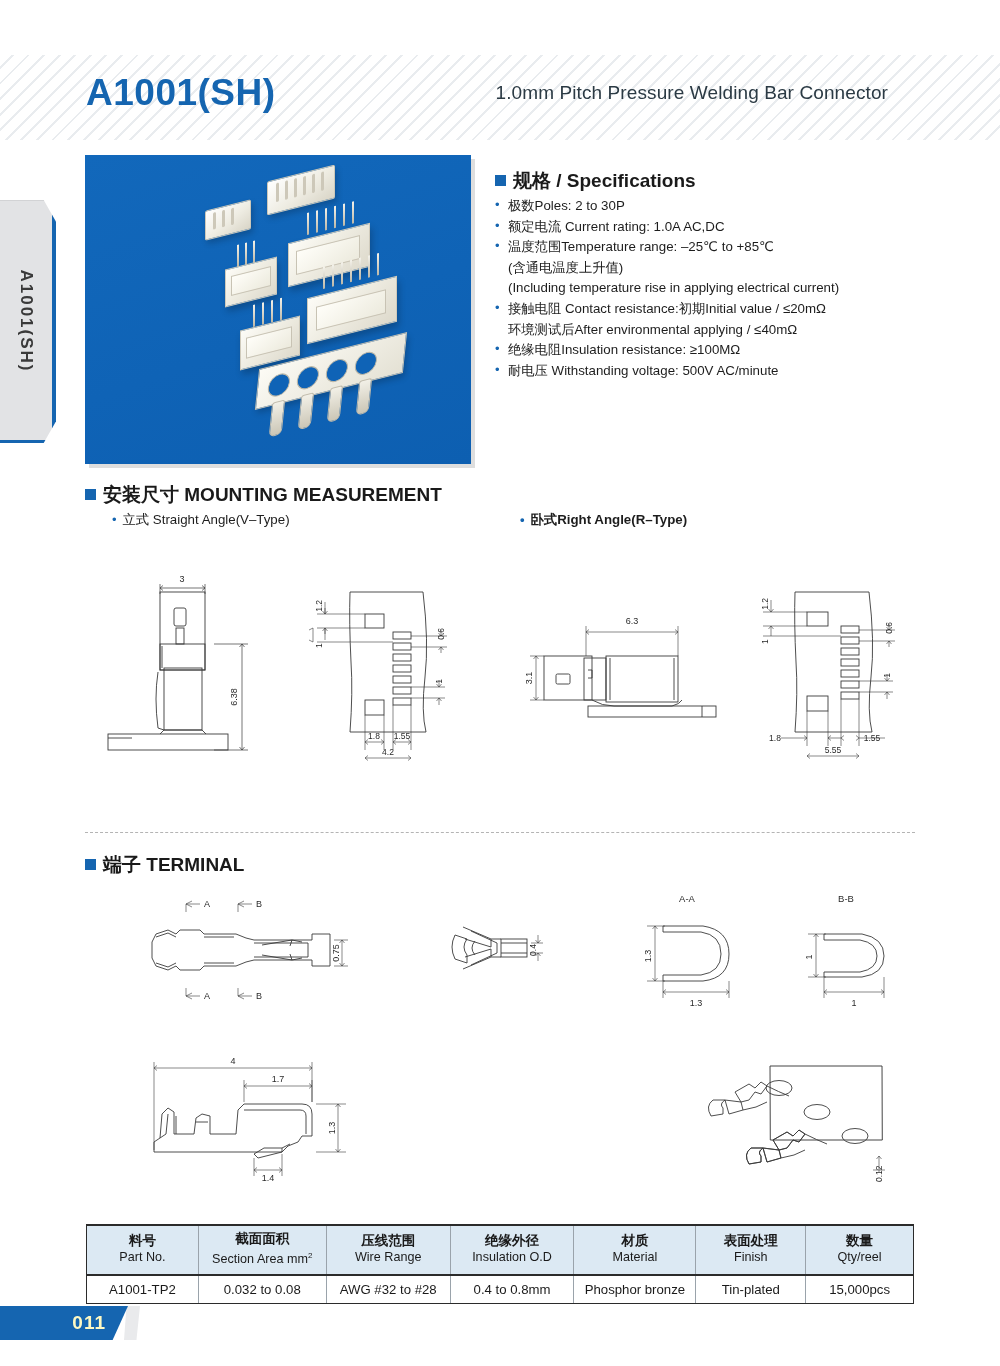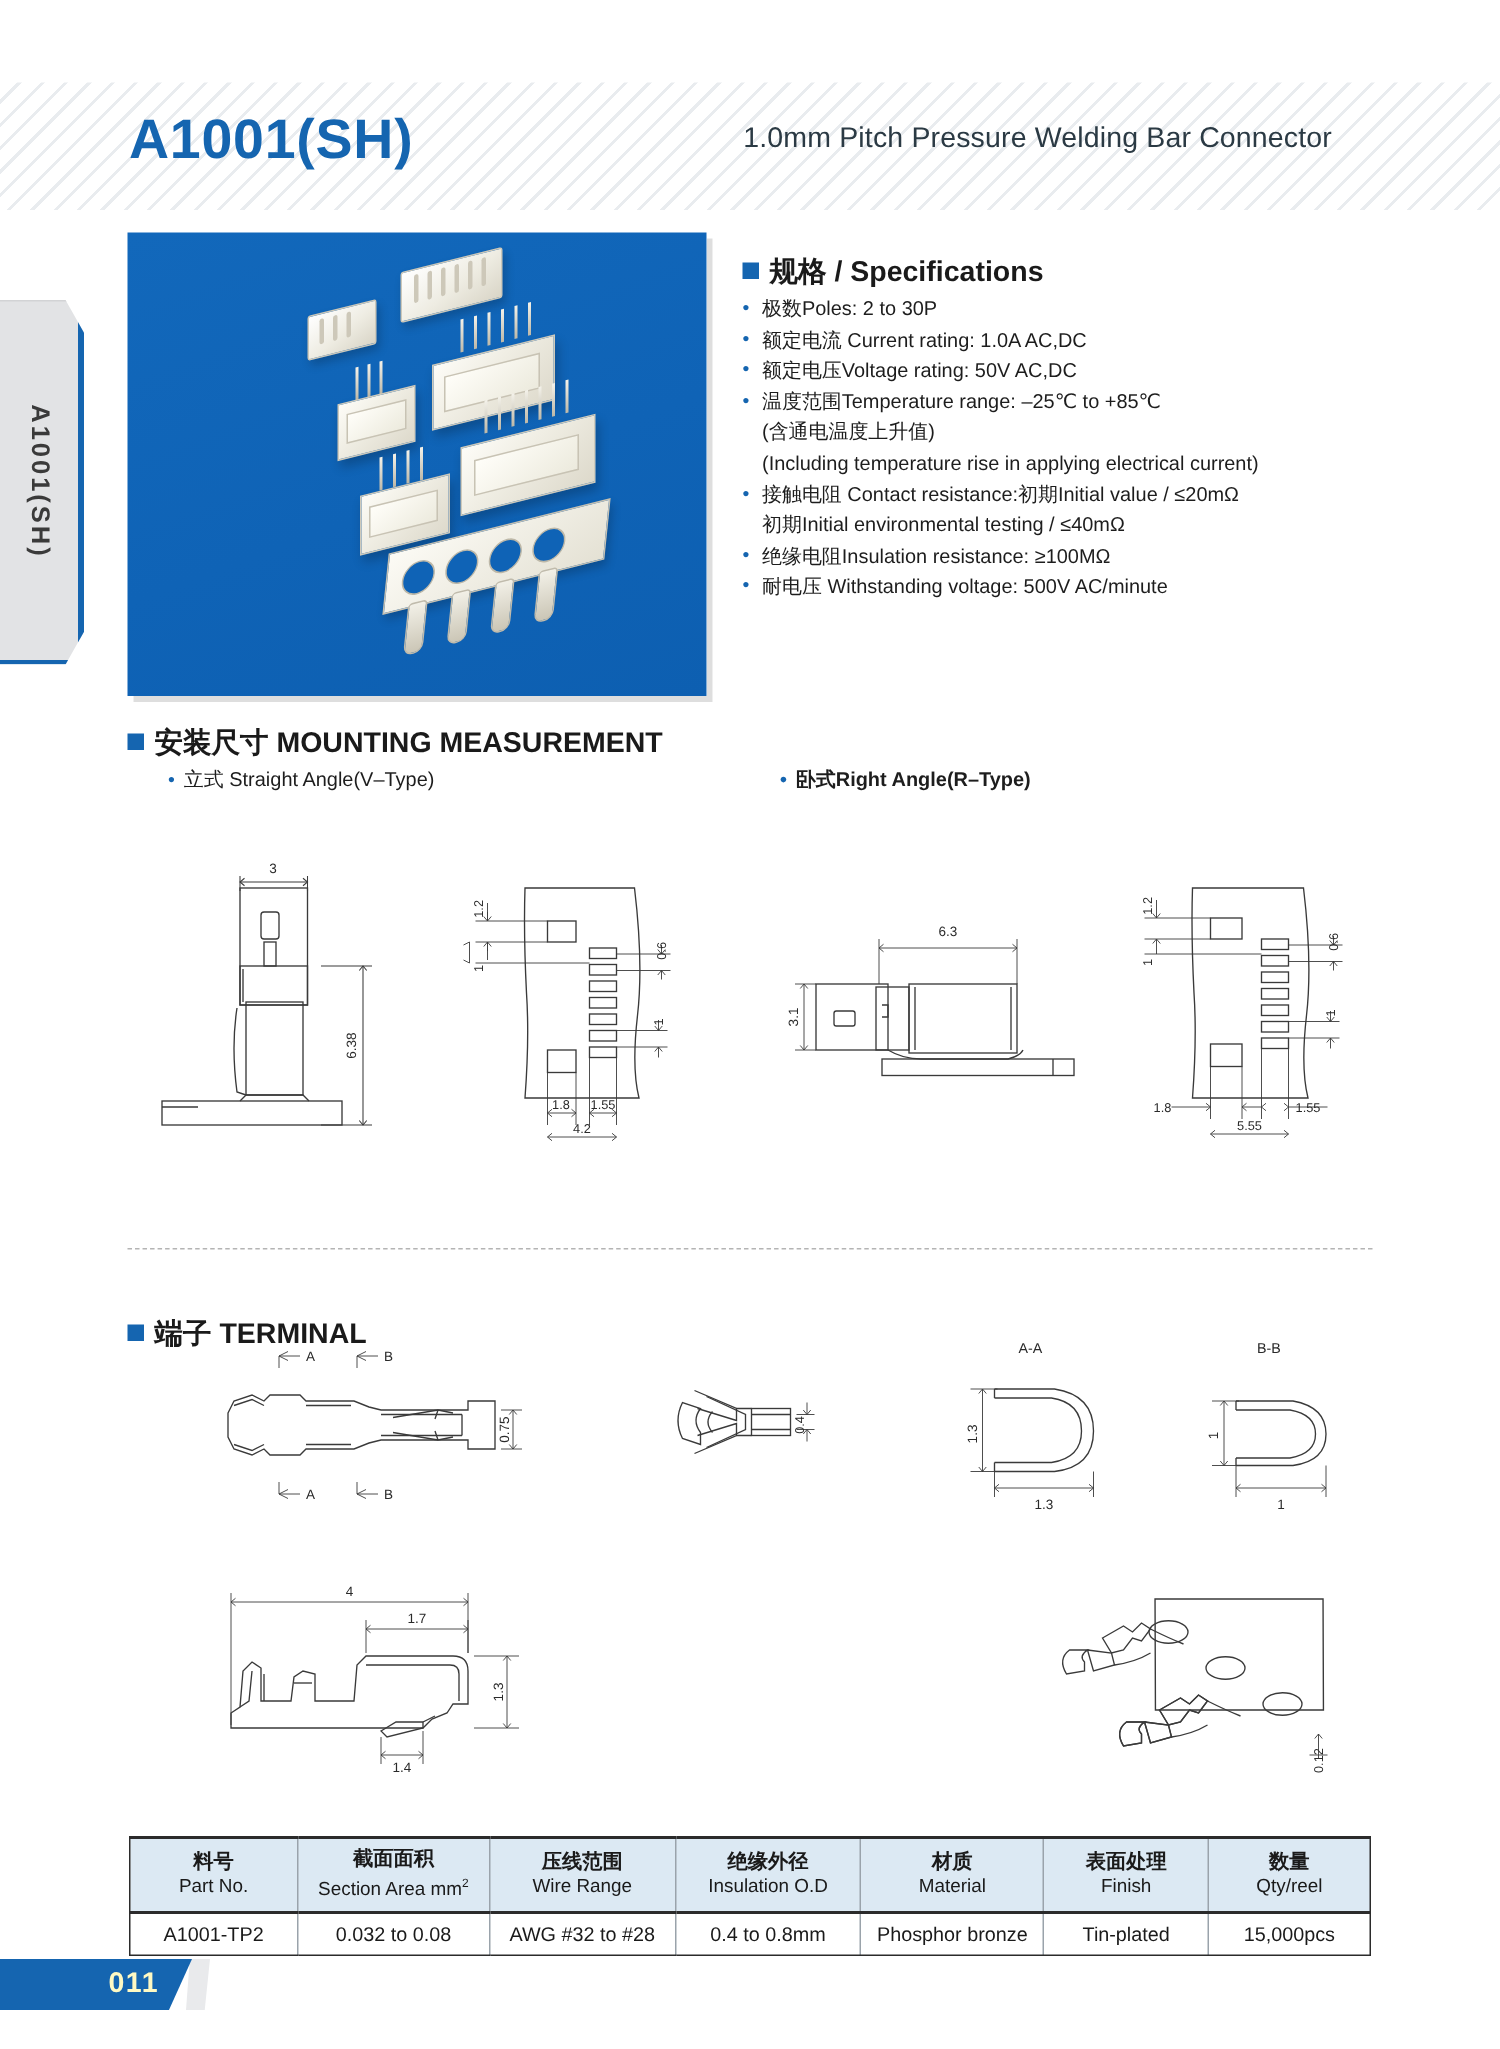--- a/index.html
+++ b/index.html
@@ -276,26 +276,25 @@
       <div class="tooth" style="left:45px; top:36px;"></div>
       <div class="tooth" style="left:74px; top:36px;"></div>
       <div class="tooth" style="left:103px; top:36px;"></div>
     </div>
   </div>
 
   <div class="sec-head" style="left:495px; top:168px;">规格 / Specifications</div>
   <ul class="spec-list">
     <li>极数Poles: 2 to 30P</li>
     <li>额定电流 Current rating: 1.0A AC,DC</li>
-    <li>额定电压Voltage rating: 50V AC,DC</li>
     <li>温度范围Temperature range: –25℃ to +85℃</li>
     <li class="cont">(含通电温度上升值)</li>
     <li class="cont">(Including temperature rise in applying electrical current)</li>
     <li>接触电阻 Contact resistance:初期Initial value / ≤20mΩ</li>
-    <li class="cont">初期Initial environmental testing / ≤40mΩ</li>
+    <li class="cont">环境测试后After environmental applying / ≤40mΩ</li>
     <li>绝缘电阻Insulation resistance: ≥100MΩ</li>
     <li>耐电压 Withstanding voltage: 500V AC/minute</li>
   </ul>
 
   <div class="sec-head" style="left:85px; top:482px;">安装尺寸 MOUNTING MEASUREMENT</div>
   <div class="sub-label" style="left:112px; top:511px;">立式 Straight Angle(V–Type)</div>
   <div class="sub-label" style="left:520px; top:511px;font-weight:bold;">卧式Right Angle(R–Type)</div>
 
   <div class="dwg" style="left:88px; top:568px;">
     <svg width="200" height="210" viewBox="0 0 200 210">
@@ -439,21 +438,21 @@
         <text transform="translate(145,101) rotate(-90)" text-anchor="end">1</text>
         <text x="30" y="169" text-anchor="middle">1.8</text>
         <text x="127" y="169" text-anchor="middle">1.55</text>
         <text x="88" y="181" text-anchor="middle">5.55</text>
       </g>
     </svg>
   </div>
 
   <div class="divider"></div>
 
-  <div class="sec-head" style="left:85px; top:852px;margin-top:24px;">端子 TERMINAL</div>
+  <div class="sec-head" style="left:85px; top:852px;">端子 TERMINAL</div>
 
   <div class="dwg" style="left:142px; top:890px;">
     <svg width="235" height="120" viewBox="0 0 235 120">
       <g fill="none" stroke="#3a3a3a" stroke-width="0.9">
         <path d="M10 52 L14 44 L26 40 L34 44 L38 40 L58 40 L62 44 L94 44
                  L104 48 L112 50 L170 50 L170 44 L188 44 L188 76 L170 76 L170 70
                  L112 70 L104 72 L94 76 L62 76 L58 80 L38 80 L34 76 L26 80 L14 76 L10 68 Z"></path>
         <path d="M14 47 L26 43 L34 47 M14 73 L26 77 L34 73"></path>
         <path d="M62 47 L92 47 M62 73 L92 73"></path>
         <path d="M112 53 L166 53 M112 67 L166 67"></path>

